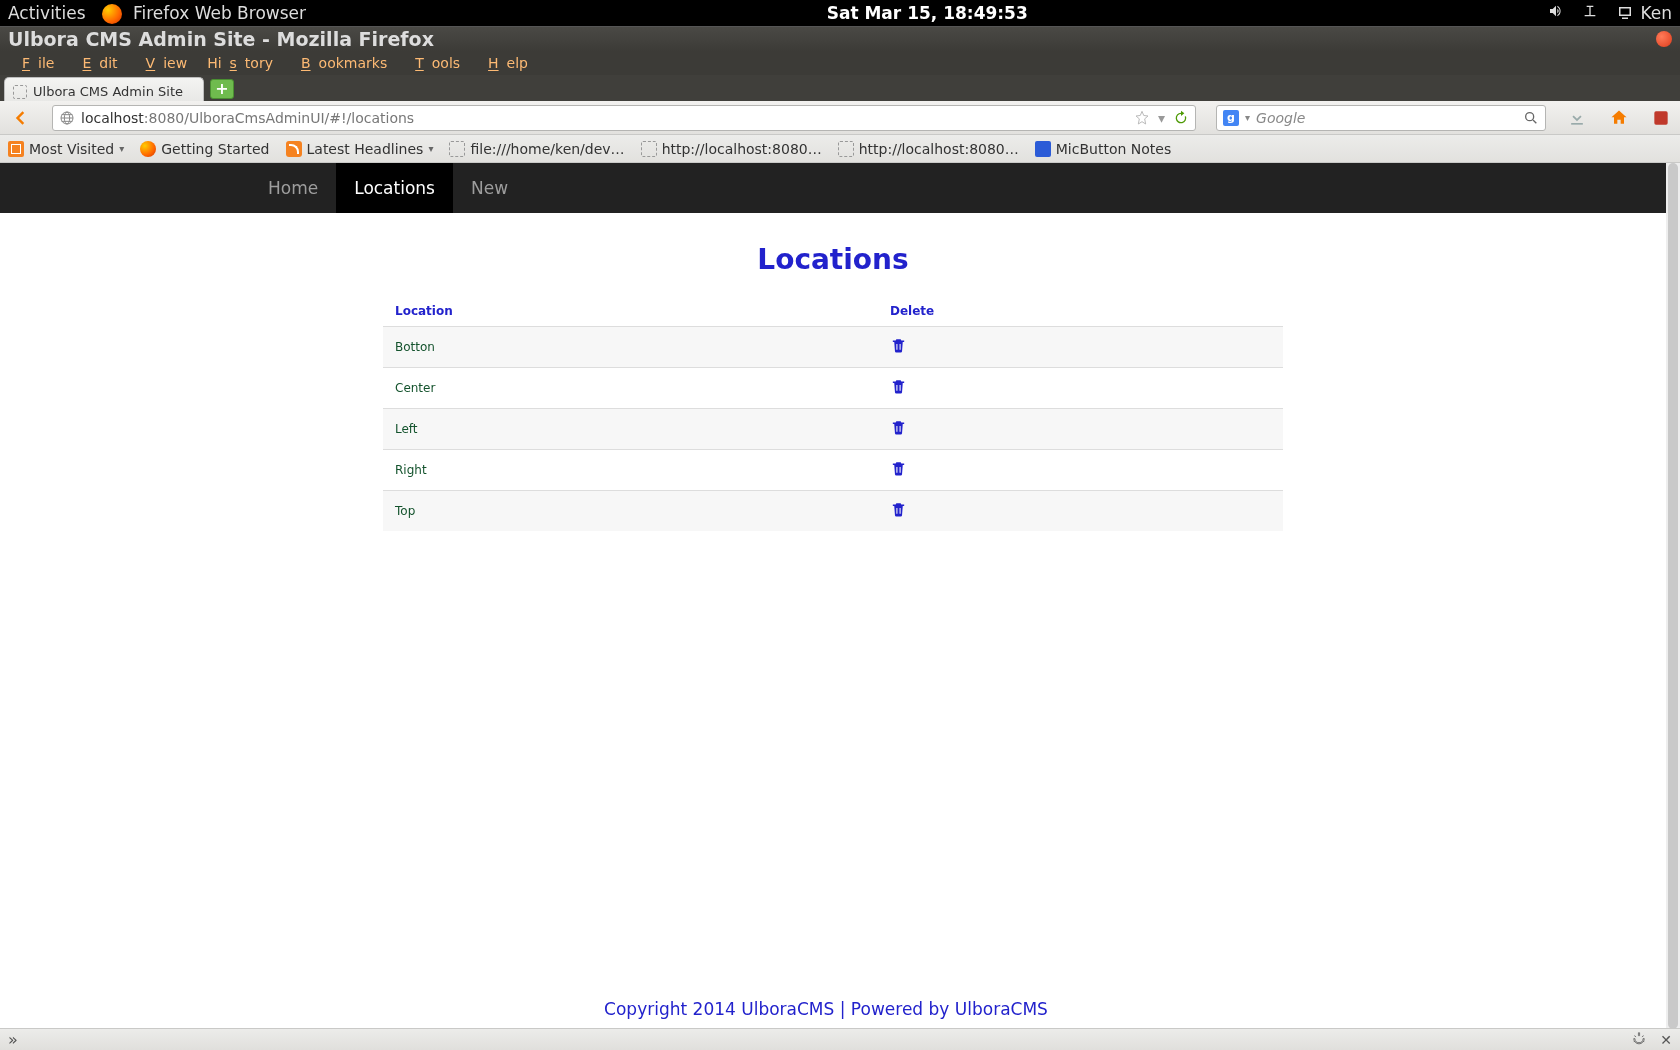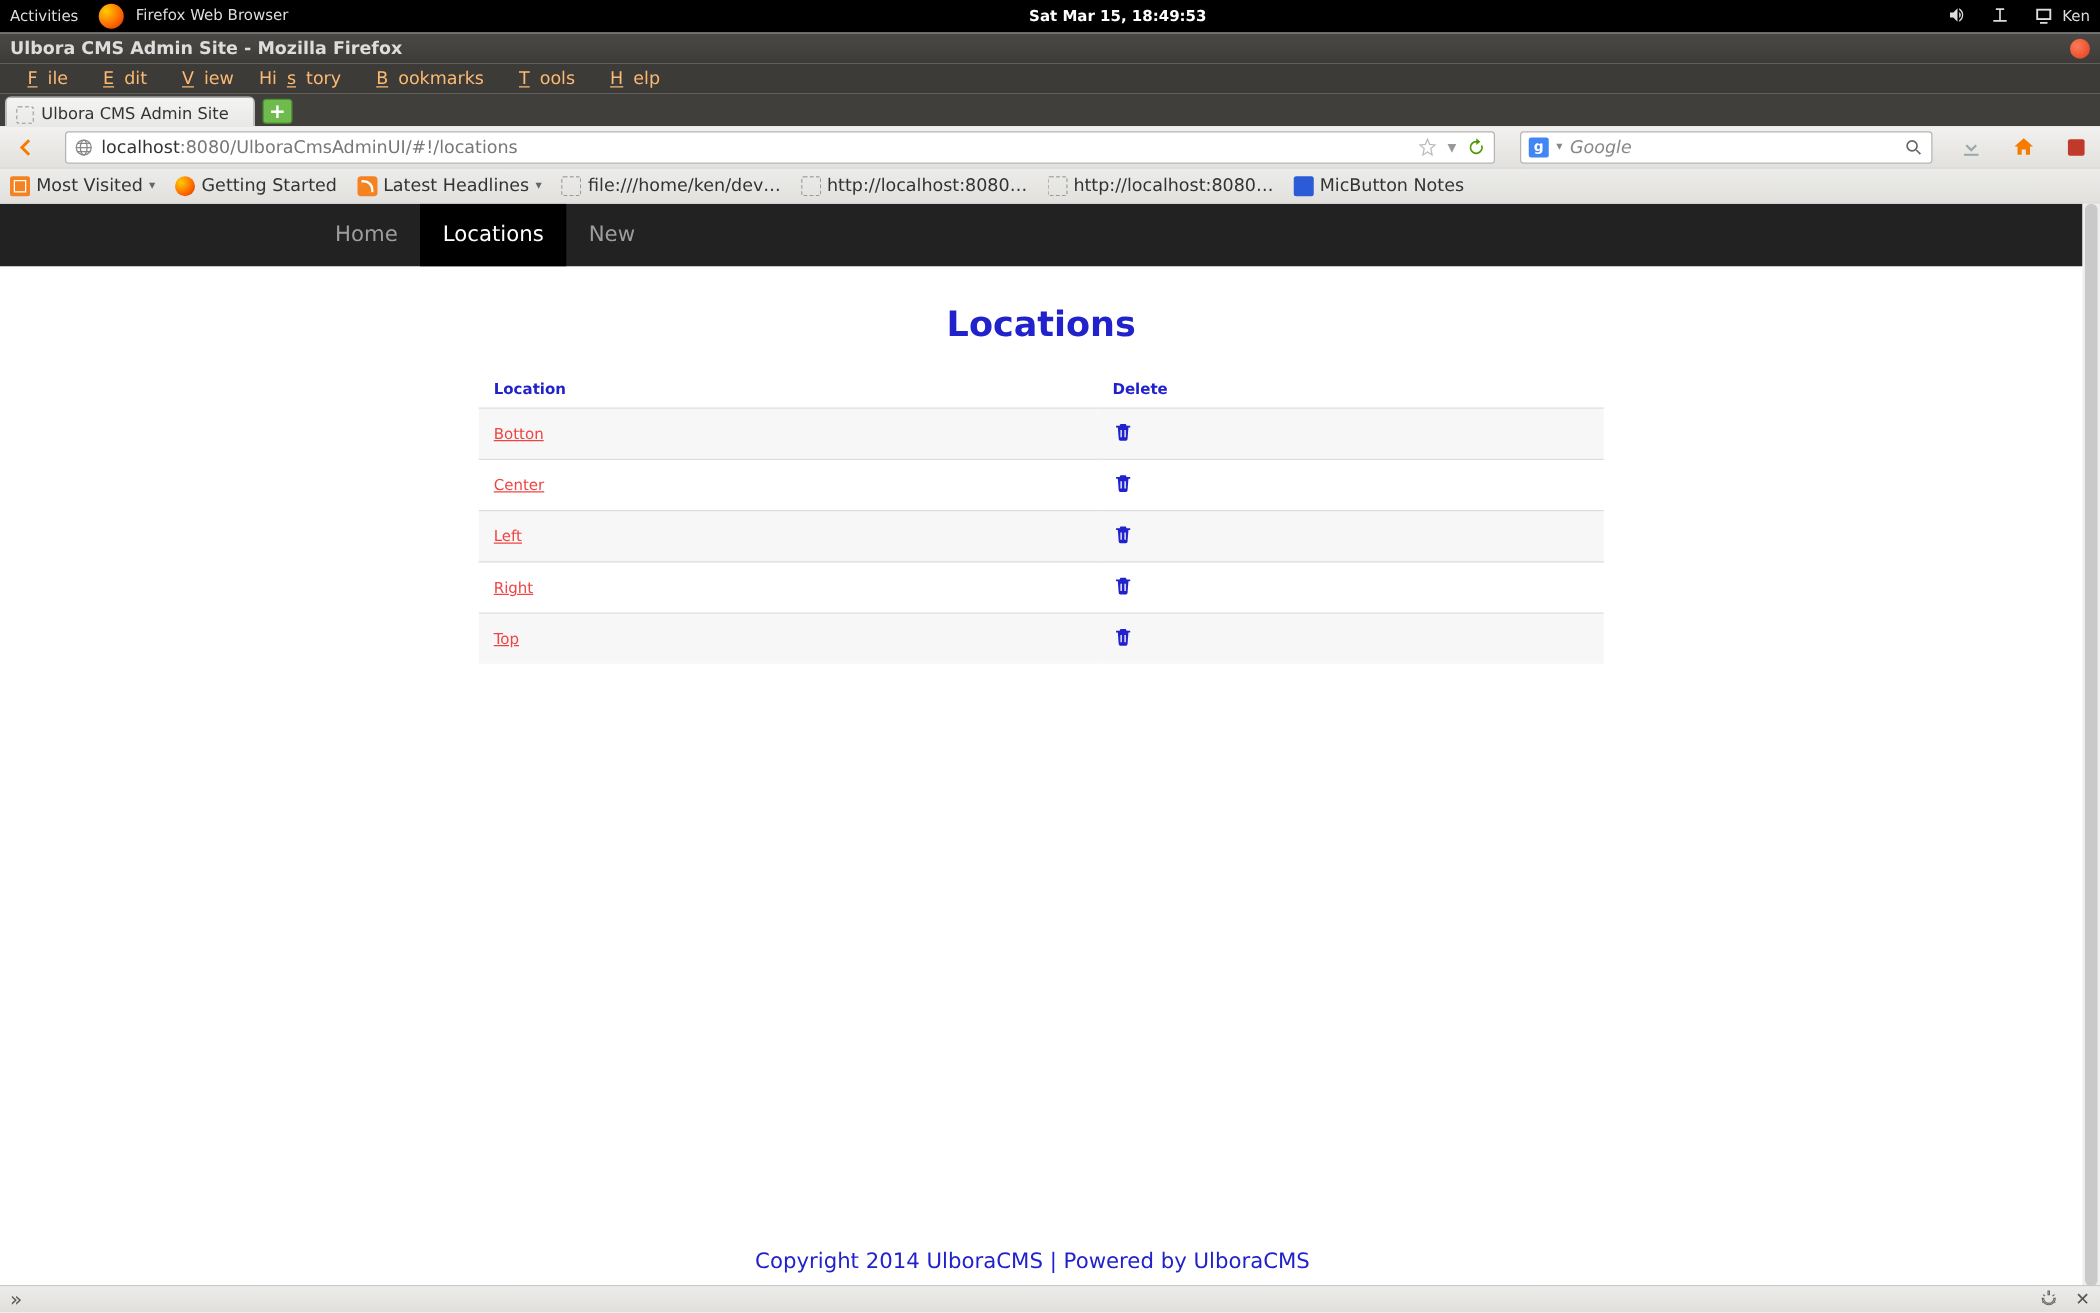--- a/index.html
+++ b/index.html
@@ -1,29 +1,29 @@
 <!DOCTYPE html>
 <html><head>
 <meta charset="utf-8">
 <style>
   * { margin:0; padding:0; box-sizing:border-box; }
   html,body { width:1680px; height:1050px; font-family:"DejaVu Sans","Ubuntu",sans-serif; font-size:14px; overflow:hidden; background:#fff; }
 
   
-  .gnome-panel { height:26px; background:#000; color:#ddd; display:flex; align-items:center; padding:12px 8px; font-size:12px; }
+  .gnome-panel { height:26px; background:#000; color:#ddd; display:flex; align-items:center; padding:12px 8px; font-size:17px; }
   .gnome-left { display:flex; align-items:center; gap:16px; }
   .gnome-center { flex:1; text-align:center; font-weight:bold; color:#fff; }
   .gnome-right { display:flex; align-items:center; gap:18px; }
   .gnome-right .ic { color:#ddd; }
   .firefox-logo { width:20px; height:20px; border-radius:50%; background:radial-gradient(circle at 30% 30%,#ffcc00,#ff6600 60%,#cc3300); display:inline-block; margin-right:6px; vertical-align:middle; }
   .ic svg { width:16px; height:16px; fill:#ddd; }
   .ken svg { fill:#ddd; width:18px; height:18px; }
 
   
-  .ff-titlebar { height:24px; background:linear-gradient(#4a4945,#3c3b37); color:#ddd; display:flex; align-items:center; padding:12px 8px; font-size:14px; border-top:1px solid #555; }
+  .ff-titlebar { height:24px; background:linear-gradient(#4a4945,#3c3b37); color:#ddd; display:flex; align-items:center; padding:12px 8px; font-size:19px; border-top:1px solid #555; }
   .ff-titlebar .title { font-weight:bold; }
   .ff-titlebar .winbtns { margin-left:auto; display:flex; gap:6px; }
   .winbtn { width:16px; height:16px; border-radius:50%; background:#5a5954; }
   .winbtn.close { background:radial-gradient(circle at 35% 35%,#ff7b59,#e84f2e 70%,#b8361a); }
 
   
   .ff-menubar { height:24px; background:#3c3b37; color:#fdba74; display:flex; align-items:center; padding:0 6px; font-size:14px; gap:4px; }
   .ff-menubar span { padding:2px 8px; cursor:default; }
   .ul-first { text-decoration:underline; text-underline-offset:2px; }
 
@@ -71,21 +71,21 @@
   .app-nav { height:50px; background:#222; display:flex; align-items:center; padding-left:250px; }
   .app-nav a { color:#9d9d9d; padding:15px 18px; font-size:17px; text-decoration:none; display:inline-block; }
   .app-nav a.active { color:#fff; background:#000; }
 
   h2.page-title { color:#2222cc; text-align:center; font-size:28px; font-weight:bold; margin:30px 0 20px; }
 
   table.loc { width:900px; margin:0 auto; border-collapse:collapse; font-size:12px; }
   table.loc th { text-align:left; color:#2222cc; font-weight:bold; padding:8px 12px; }
   table.loc td { padding:10px 12px; border-top:1px solid #ddd; }
   table.loc tr.datarow:nth-child(odd) td { background:#f7f7f7; }
-  table.loc a.locname { color:#ef4444; text-decoration:underline; }
+  table.loc a.locname { color:#14532d; }
   .trash svg { width:17px; height:17px; fill:#2222cc; }
 
   .footer { position:absolute; bottom:0; left:0; right:14px; text-align:center; color:#2222cc; font-size:17px; padding:10px 0; }
 
   
   .ff-status { position:absolute; bottom:0; left:0; right:0; height:22px; background:linear-gradient(#ececea,#e0dfdc); border-top:1px solid #c9c9c7; display:flex; align-items:center; padding:0 8px; color:#555; font-size:14px; }
   .ff-status .right { margin-left:auto; display:flex; align-items:center; gap:14px; }
   .ff-status svg { width:14px; height:14px; fill:#555; }
 </style>
 </head>

